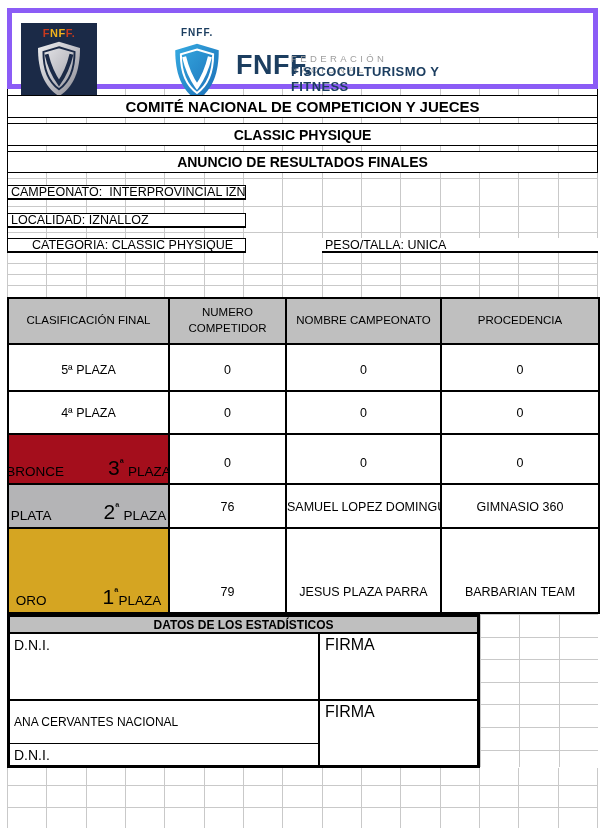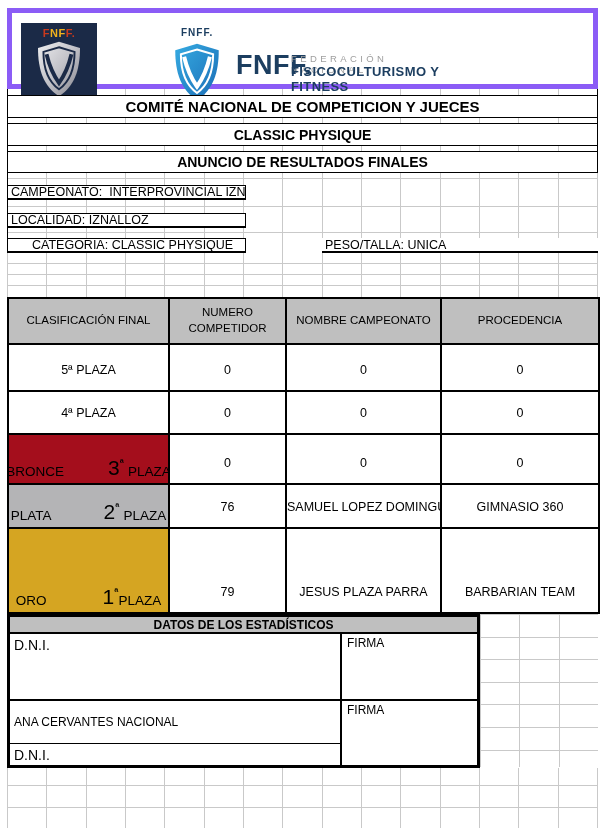--- a/index.html
+++ b/index.html
@@ -73,21 +73,21 @@
   .stats-box { left:7px; top:614px; width:473px; height:154px; border:3px solid #000;
     background:#fff; display:flex; flex-direction:column; }
   .stats-header { height:17px; border-bottom:2px solid #000; display:flex; align-items:center;
     justify-content:center; font-weight:bold; font-size:12px; }
   .official { flex:1; display:flex; }
   .official + .official { border-top:2px solid #000; }
   .off-left { flex:1; display:flex; flex-direction:column; }
   .name-area { flex:1; display:flex; align-items:center; padding-left:4px;
     border-bottom:1px solid #000; font-size:12px; }
   .dni-area { height:21px; display:flex; align-items:center; padding-left:4px; font-size:14px;text-align:right; }
-  .off-right { width:137px; border-left:2px solid #000; font-size:12px; padding:2px 2px 0 5px; }
+  .off-right { width:159px; border-left:2px solid #000; font-size:16px; padding:2px 2px 0 5px; }
 </style>
 </head>
 <body>
 
 <div class="page">
 
   <div class="abs vgrid" style="left:7px; top:89px; width:591px; height:208px;"></div>
   <div class="hline" style="top:178px;"></div>
   <div class="hline" style="top:206px;"></div>
   <div class="hline" style="top:232px;"></div>

